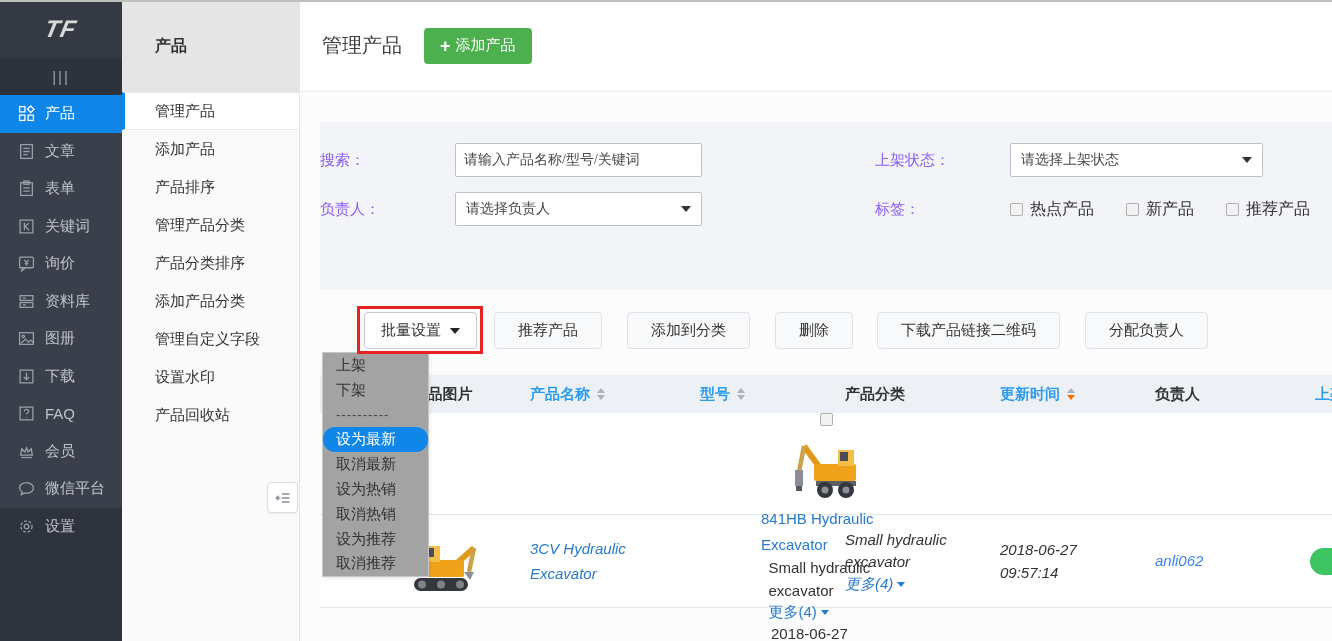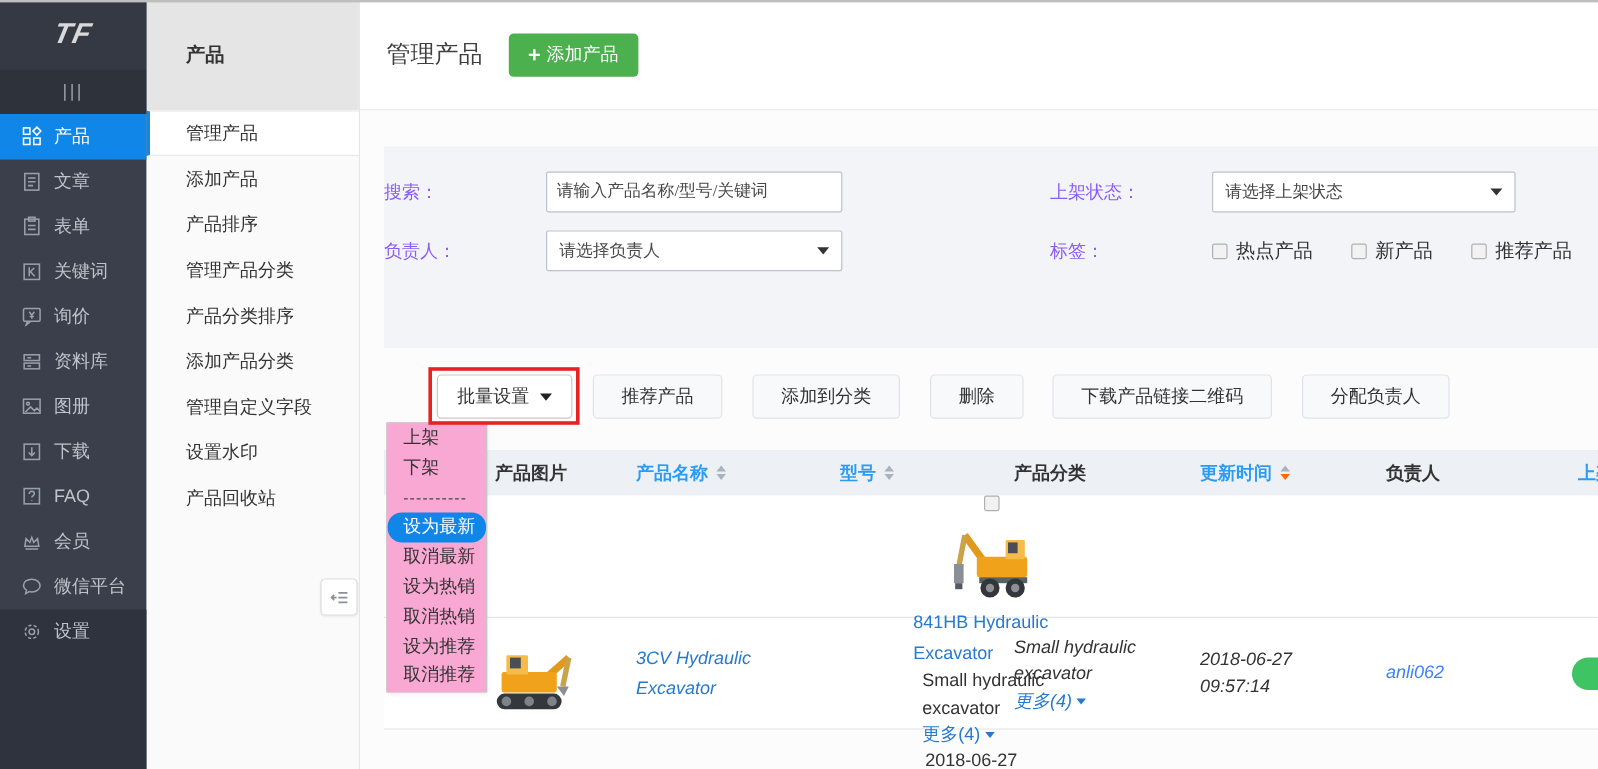--- a/index.html
+++ b/index.html
@@ -56,21 +56,21 @@
   .toolbar { position:absolute; left:24px; top:312px; display:flex; align-items:flex-end;margin-left:40px; }
   .btn { height:37px; border-radius:4px; font-size:15px; color:#333; display:flex; align-items:center; justify-content:center; cursor:pointer; font-family:inherit; }
   .btn-batch-wrap { position:relative; margin-right:17px; }
   .btn-batch { width:113px; background:#fff; border:1px solid #c9c9c9; gap:9px; }
   .btn-batch .caret-down{ border-top-color:#222; border-left-width:5px; border-right-width:5px; }
   .red-frame { position:absolute; left:-7px; top:-6px; right:-6px; bottom:-5px; border:3px solid #e62222; z-index:31; pointer-events:none; }
   .btn-plain { background:#f7f9fb; border:1px solid #dfe3e9; padding:0 23px; margin-right:25px; }
   .btn-plain.tight { margin-right:24px; }
 
   
-  .batch-menu { position:absolute; left:22px; top:352px; width:84px; background:#f9a8d4; border:1px solid #c6c6c6; z-index:30; box-shadow:1px 2px 4px rgba(0,0,0,.08); }
+  .batch-menu { position:absolute; left:22px; top:352px; width:107px; background:#a3a3a3; border:1px solid #c6c6c6; z-index:30; box-shadow:1px 2px 4px rgba(0,0,0,.08); }
   .bm-item { height:24.8px; line-height:24.8px; padding-left:13px; font-size:15px; color:#333; cursor:pointer; white-space:nowrap; }
   .bm-item.sep { color:#444; font-size:13px; letter-spacing:1px; cursor:default; }
   .bm-item.active { background:#1086e8; color:#fff;border-radius:12px; }
 
   
   .ptable { position:absolute; left:20px; right:0; top:375px; }
   .t-head { display:flex; align-items:center; height:38px; background:#edf1f6; font-size:15px; font-weight:bold; color:#333; }
   .t-row { display:flex; align-items:center; background:#fff; border-bottom:1px solid #e4e7ea; }
   .t-row.r1 { height:102px;flex-direction:column; } .t-row.r2 { height:93px;font-style:italic; }
   .col-cb { width:55px; display:flex; justify-content:center; flex:none; }

